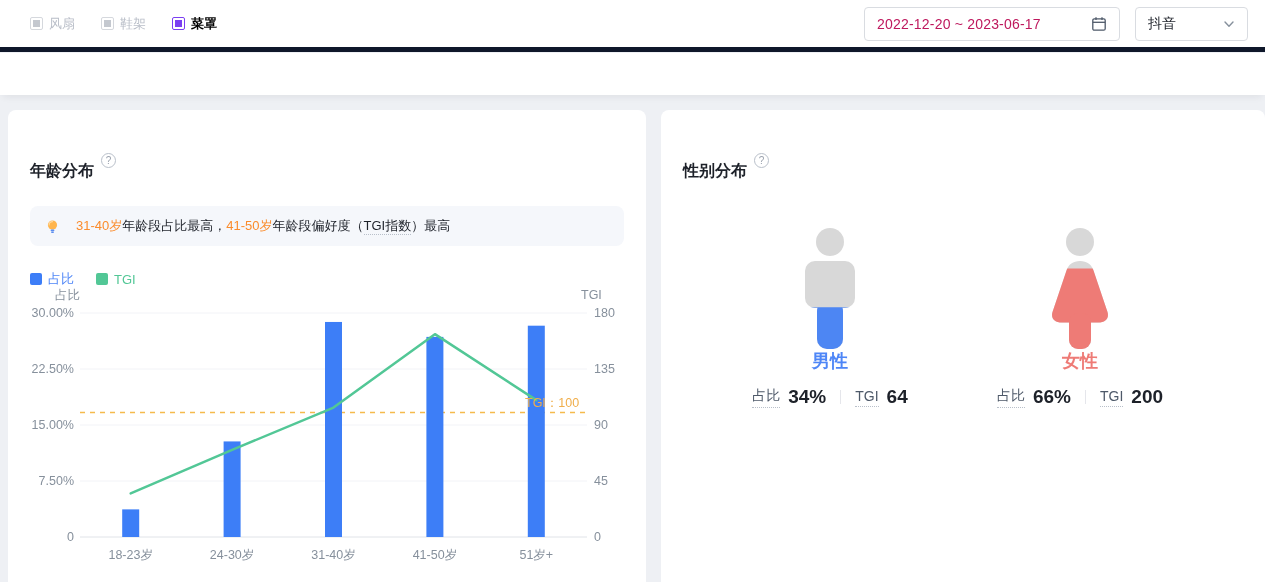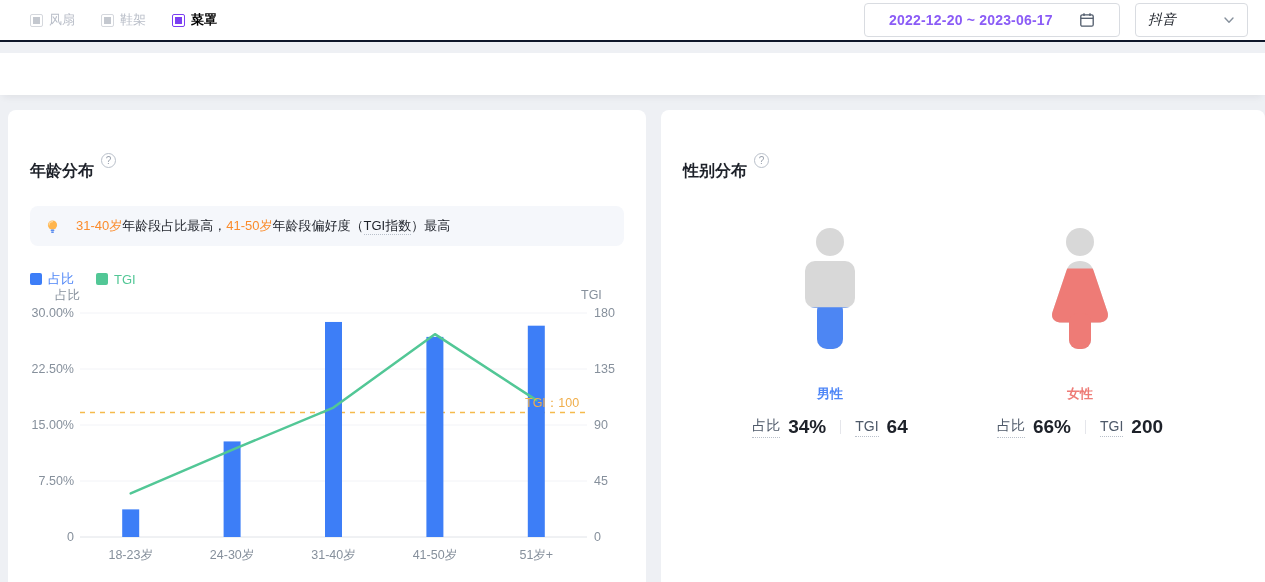--- a/index.html
+++ b/index.html
@@ -1,36 +1,36 @@
 <!DOCTYPE html>
 <html><head>
 <meta charset="utf-8">
 <style>
   * { margin:0; padding:0; box-sizing:border-box; }
   html,body { width:1265px; height:582px; overflow:hidden; }
   body { background:#eef0f4; font-family:"Liberation Sans","DejaVu Sans",sans-serif; color:#1d2129; position:relative; }
 
   
-  .topbar { position:absolute; top:0; left:0; right:0; height:42px; background:#fff;
-            border-bottom:2px solid #0f172a; display:flex; align-items:center; padding:0 17px 0 30px; }
+  .topbar { position:absolute; top:0; left:0; right:0; height:52px; background:#fff;
+            border-bottom:5px solid #0f172a; display:flex; align-items:center; padding:0 17px 0 30px; }
   .tabs { display:flex; align-items:center; gap:26px; }
   .tab { display:flex; align-items:center; gap:6px; font-size:13px; color:#b9bec8; cursor:pointer; }
   .tab .cbx { width:13px; height:13px; border:1px solid #d5d8dd; border-radius:2px;
               display:inline-flex; align-items:center; justify-content:center; background:#fff; }
   .tab .cbx i { width:7px; height:7px; background:#c4c8cf; display:block; }
   .tab.sel { color:#000000; font-weight:bold; }
   .tab.sel .cbx { border-color:#7b3ff2; }
   .tab.sel .cbx i { background:#7b3ff2; }
   .top-controls { margin-left:auto; display:flex; align-items:center; gap:15px; }
   .datebox { width:256px; height:34px; border:1px solid #d9dce1; border-radius:4px; background:#fff;
-             display:flex; align-items:center; padding:0 24px; font-size:14px; color:#8b5cf6; cursor:pointer;font-weight:bold; }
+             display:flex; align-items:center; padding:0 12px; font-size:14px; color:#be185d; cursor:pointer; }
   .datebox .dtext { flex:1; text-align:left; letter-spacing:.2px; }
   .selectbox { width:113px; height:34px; border:1px solid #d9dce1; border-radius:4px; background:#fff;
                display:flex; align-items:center; padding:0 12px; font-size:14px; cursor:pointer; }
-  .selectbox .stext { flex:1;font-style:italic; }
+  .selectbox .stext { flex:1; }
   .substrip { position:absolute; top:53px; left:0; right:0; height:42px; background:#fff;
               box-shadow:0 5px 7px -3px rgba(31,35,41,.07); }
 
   
   .content { position:absolute; top:110px; left:0; right:0; bottom:-10px; display:flex; gap:15px; padding-left:8px; }
   .panel { background:#fff; border-radius:8px 8px 0 0; position:relative; }
   .panel.left { width:638px; }
   .panel.right { flex:1; }
   .ptitle-row { display:flex; align-items:center; gap:7px; padding:27px 22px 0 22px; }
   .ptitle { font-size:16px; font-weight:bold; color:#1d2129;margin-top:24px; }
@@ -46,21 +46,21 @@
   .legend { display:flex; align-items:center; gap:22px; margin:24px 22px 0 22px; }
   .lg-item { display:flex; align-items:center; gap:6px; font-size:13px; cursor:pointer; }
   .lg-sq { width:12px; height:12px; border-radius:2px; }
 
   .chart-wrap { position:absolute; left:0; top:170px; width:638px; height:310px; }
 
   
   .figures { display:flex; padding-left:49px; margin-top:45px; }
   .fig-block { width:240px; display:flex; flex-direction:column; align-items:center; }
   .fig-block + .fig-block { margin-left:10px; }
-  .fig-label { margin-top:36px; font-size:13px; font-weight:bold; }
+  .fig-label { font-size:18px; font-weight:bold; }
   .fig-stats { margin-top:13px; display:flex; align-items:center; font-size:14px; color:#4e5969; }
   .fig-stats .k { border-bottom:1px dotted #b9c0ca; padding-bottom:2px; }
   .fig-stats b { font-size:19px; color:#1d2129; margin-left:8px; }
   .fig-stats .vdiv { width:1px; height:14px; background:#e5e6eb; margin:0 14px; }
 </style>
 </head>
 <body>
 
 <div class="topbar">
   <div class="tabs">

